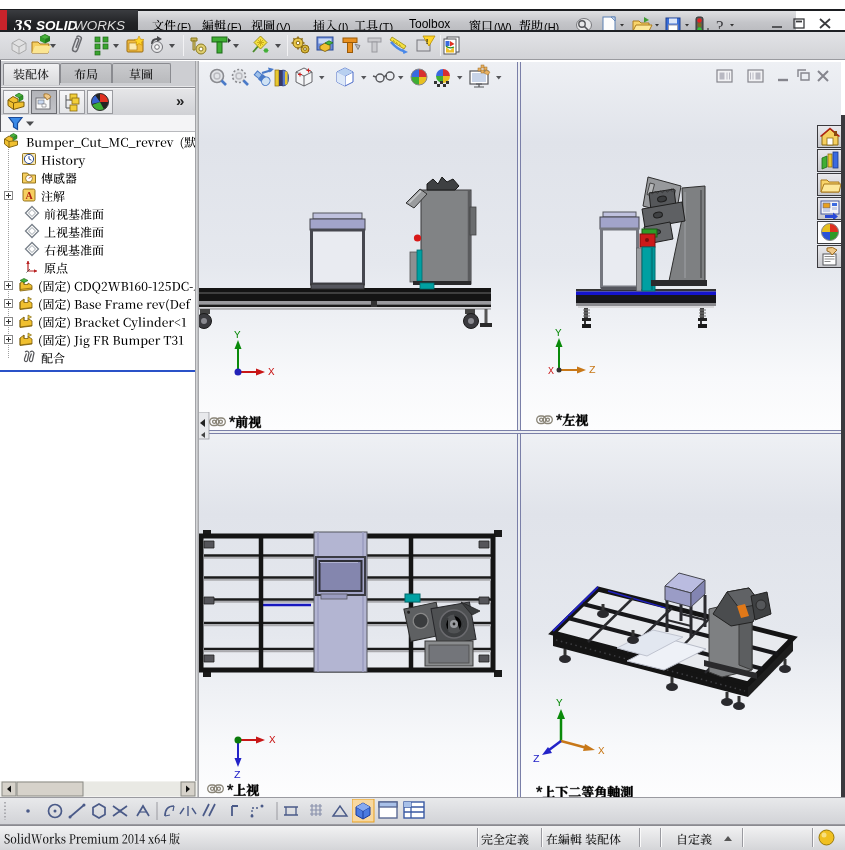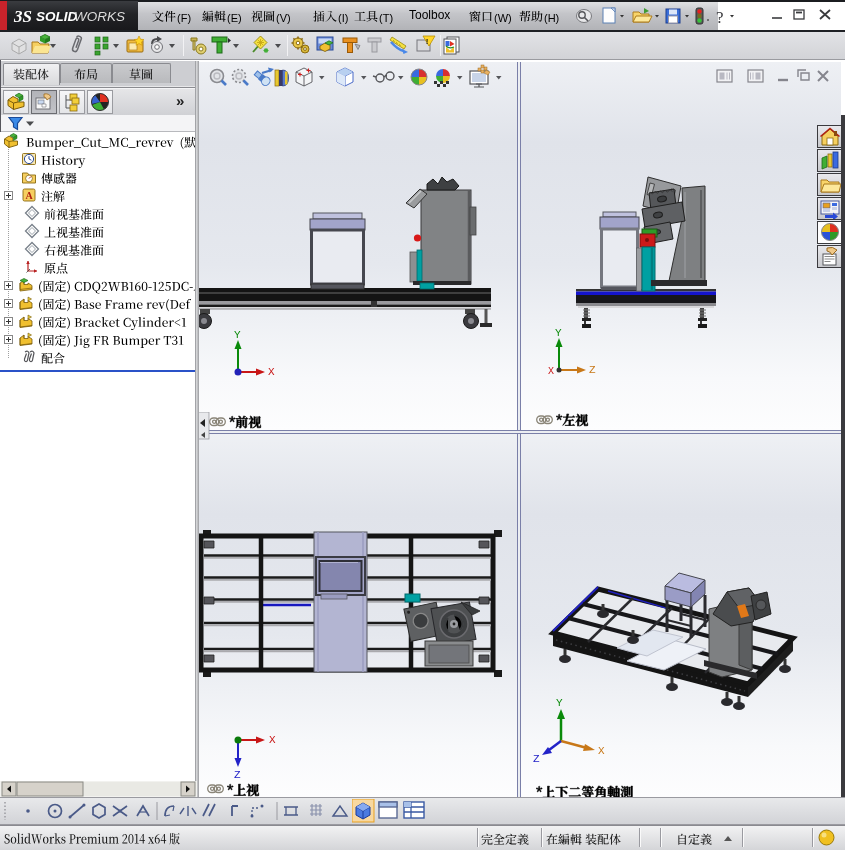--- a/index.html
+++ b/index.html
@@ -1,18 +1,18 @@
 <!DOCTYPE html>
 <html><head><meta charset="utf-8"><style>
 *{margin:0;padding:0;box-sizing:border-box}
 html,body{width:845px;height:850px;overflow:hidden;font-family:"Liberation Sans",sans-serif}
 .abs{position:absolute}
 body{position:relative;background:#fff}
 </style></head><body>
-<div class="abs" style="left:0;top:0;width:718px;height:30px;background:linear-gradient(#e4e5e7,#c4c5c9 45%,#b2b3b7)">
+<div class="abs" style="left:0;top:9px;width:796px;height:30px;background:linear-gradient(#e4e5e7,#c4c5c9 45%,#b2b3b7)">
     <div class="abs" style="left:0;top:0;width:845px;height:2px;background:#1b1d20"></div>
     <div class="abs" style="left:0;top:1px;width:7px;height:29px;background:#c8232b"></div>
     <div class="abs" style="left:7px;top:1px;width:131px;height:29px;background:linear-gradient(#3a3c40,#222326 45%,#19191c)"></div>
     <svg class="abs" style="left:10px;top:3px" width="126" height="26" viewBox="0 0 126 26">
 <text x="4" y="19" font-family="Liberation Serif" font-weight="bold" font-style="italic" font-size="17" fill="#fff">3S</text>
 <text x="26" y="18" font-family="Liberation Sans" font-weight="bold" font-style="italic" font-size="13.5" fill="#fff">SOLID</text>
 <text x="64" y="18" font-family="Liberation Sans" font-style="italic" font-size="13.5" fill="#dcdcdc">WORKS</text>
 </svg>
     <div class="abs" style="left:152px;top:7px;height:17px;line-height:16px"><svg width="25" height="18" viewBox="0 0 25 18">
         <path fill="#000" d="M4.8 3.7Q5.6 3.9 6.1 4.2Q6.6 4.5 6.8 4.8Q7 5.1 7.1 5.4Q7.1 5.7 7 5.9Q6.9 6 6.7 6.1Q6.5 6.1 6.2 6Q6.1 5.6 5.9 5.2Q5.6 4.8 5.3 4.4Q5 4.1 4.7 3.8ZM9.5 6.5Q9.2 8 8.5 9.3Q7.8 10.7 6.7 11.7Q5.6 12.8 4.1 13.5Q2.6 14.3 0.6 14.8L0.5 14.6Q2.8 13.8 4.4 12.6Q6 11.4 7 9.9Q7.9 8.3 8.3 6.5ZM10.3 5.5Q10.3 5.5 10.4 5.6Q10.5 5.7 10.7 5.8Q10.9 6 11.1 6.2Q11.3 6.4 11.5 6.5Q11.4 6.7 11.2 6.7H0.6L0.5 6.4H9.6ZM3.2 6.5Q3.6 8 4.4 9.2Q5.2 10.4 6.3 11.3Q7.4 12.2 8.7 12.9Q10.1 13.5 11.6 13.8L11.6 13.9Q11.2 14 11 14.2Q10.7 14.4 10.5 14.8Q9.1 14.3 7.8 13.6Q6.6 12.9 5.6 11.9Q4.7 10.9 4 9.6Q3.4 8.3 3 6.6Z M15.5 9.8H21.9L22.5 9Q22.5 9 22.6 9.1Q22.8 9.2 22.9 9.4Q23.1 9.5 23.3 9.7Q23.5 9.8 23.7 10Q23.6 10.2 23.3 10.2H15.6ZM17 4.4 18.4 4.8Q18.4 4.9 18.3 5Q18.1 5 18 5Q17.6 6.3 17 7.4Q16.4 8.5 15.6 9.3L15.4 9.2Q15.8 8.6 16.1 7.8Q16.4 7 16.6 6.1Q16.9 5.3 17 4.4ZM19.1 3.9 20.5 4Q20.5 4.1 20.4 4.2Q20.3 4.3 20.1 4.3V14.4Q20.1 14.5 19.9 14.6Q19.8 14.7 19.6 14.7Q19.5 14.8 19.3 14.8H19.1ZM16.8 6.6H21.6L22.2 5.8Q22.2 5.8 22.3 5.9Q22.4 6 22.6 6.1Q22.8 6.2 23 6.4Q23.2 6.6 23.3 6.7Q23.3 6.9 23 6.9H16.8ZM14 7.3 14.4 6.8 15.3 7.1Q15.3 7.2 15.2 7.3Q15.1 7.3 15 7.4V14.5Q15 14.5 14.8 14.6Q14.7 14.7 14.5 14.7Q14.4 14.8 14.2 14.8H14ZM14.9 3.7 16.3 4.2Q16.3 4.3 16.2 4.4Q16.1 4.5 15.9 4.5Q15.5 5.5 14.9 6.5Q14.4 7.5 13.8 8.4Q13.2 9.2 12.5 9.9L12.4 9.8Q12.9 9 13.3 8.1Q13.8 7.1 14.2 6Q14.6 4.9 14.9 3.7Z"></path>

